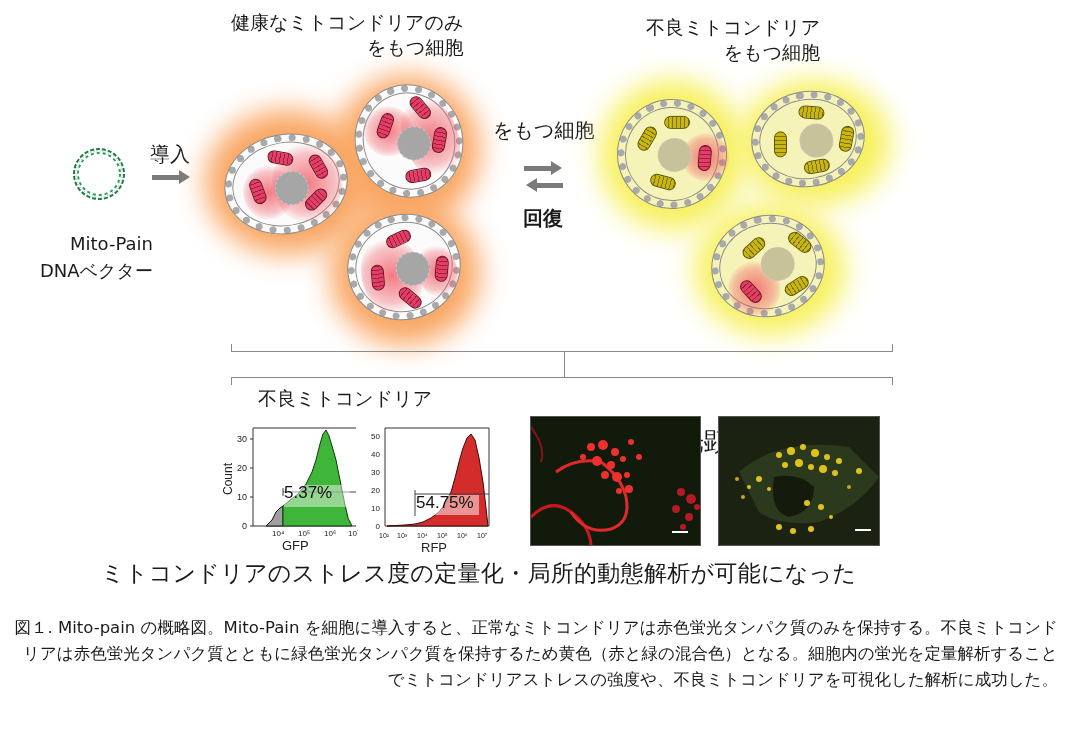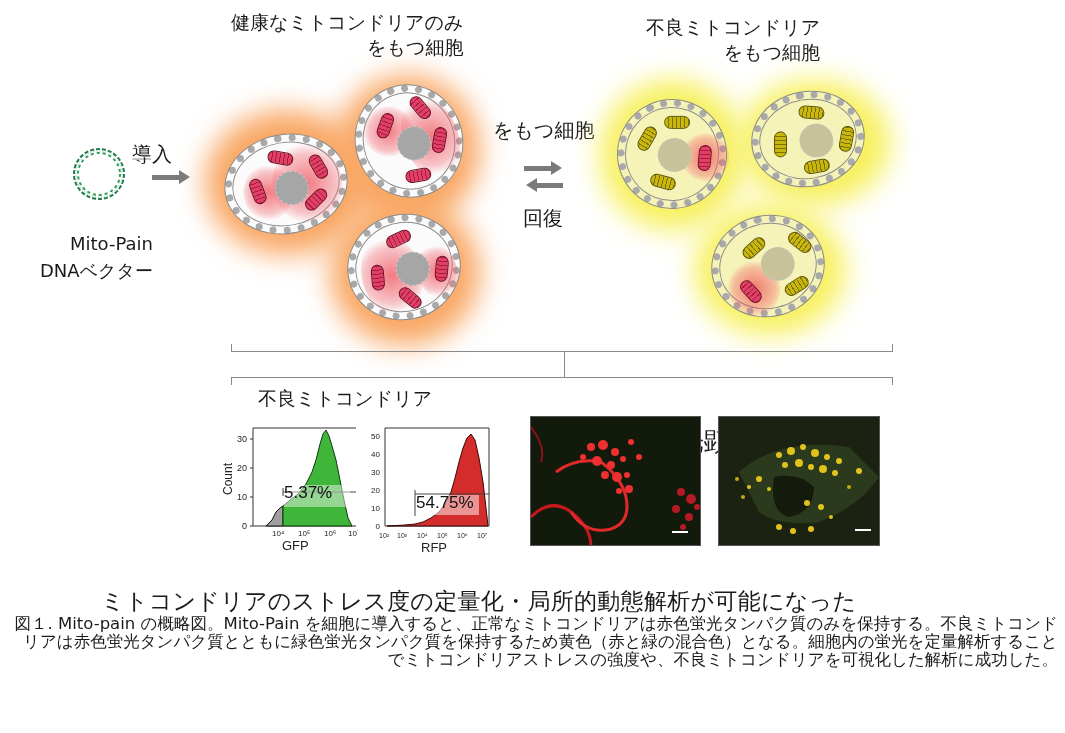--- a/index.html
+++ b/index.html
@@ -6,23 +6,23 @@
   html, body { width: 1065px; height: 733px; background: #ffffff; overflow: hidden; }
   body { position: relative; font-family: "DejaVu Sans", sans-serif; color: #1a1a1a; }
 
   .abs { position: absolute; text-align: right; }
   .lbl { font-size: 19px; line-height: 25px; color: #1a1a1a; white-space: nowrap; }
 
   
   #healthy-title { left: 231px; top: 10px; }
   #defect-title  { left: 646px; top: 15px; }
   #dna-label { left: 40px; top: 230px; font-size: 18px; line-height: 27px; }
-  #intro-label { left: 132px; top: 142px; font-size: 20px; }
+  #intro-label { left: 150px; top: 142px; font-size: 20px; }
   #stress-label { left: 493px; top: 118px; font-size: 20px; }
-  #recover-label { left: 523px; top: 206px; font-size: 20px; }
+  #recover-label { left: 523px; top: 206px; font-size: 20px; font-weight: bold; }
 
   
   .arrow { position: absolute; height: 5px; background: #7a7a7a; }
   .arrow::after { content: ""; position: absolute; top: -5px; border-top: 7.5px solid transparent; border-bottom: 7.5px solid transparent; }
   .arrow.right::after { right: -10px; border-left: 11px solid #7a7a7a; }
   .arrow.left::after { left: -10px; border-right: 11px solid #7a7a7a; }
   #intro-arrow { left: 152px; top: 175px; width: 28px; }
   #stress-arrow { left: 524px; top: 166px; width: 28px; }
   #recover-arrow { left: 536px; top: 183px; width: 27px; }
 
@@ -50,23 +50,23 @@
   .hist svg { display: block; }
   .pct { position: absolute; font-family: "Liberation Sans", sans-serif; font-size: 17px; color: #111; padding: 0 2px; }
   .axlbl { position: absolute; font-family: "Liberation Sans", sans-serif; font-size: 13px; color: #222; }
 
   
   .micro { position: absolute; overflow: hidden; border: 1px solid #555; }
   #micro-red { left: 530px; top: 416px; width: 171px; height: 130px; background: #121a0c; }
   #micro-yellow { left: 718px; top: 416px; width: 162px; height: 130px; background: #1b2212; }
   .scalebar { position: absolute; height: 2px; width: 16px; background: #ffffff; }
 
-  #conclusion { left: 101px; top: 557px; font-size: 23px; line-height: 32px; letter-spacing: 0.3px; margin-top: 28px; }
-
-  #caption { left: 12px; top: 615px; width: 1046px; font-size: 16.5px; line-height: 18px; color: #1a1a1a; white-space: normal; }
+  #conclusion { left: 101px; top: 557px; font-size: 23px; line-height: 32px; letter-spacing: 0.3px; }
+
+  #caption { left: 12px; top: 615px; width: 1046px; font-size: 16.5px; line-height: 26px; color: #1a1a1a; white-space: normal; }
 </style>
 </head>
 <body>
 
 <div id="healthy-title" class="abs lbl">
   <div>健康なミトコンドリアのみ</div>
   <div>をもつ細胞</div>
 </div>
 <div id="defect-title" class="abs lbl">
   <div>不良ミトコンドリア</div>

